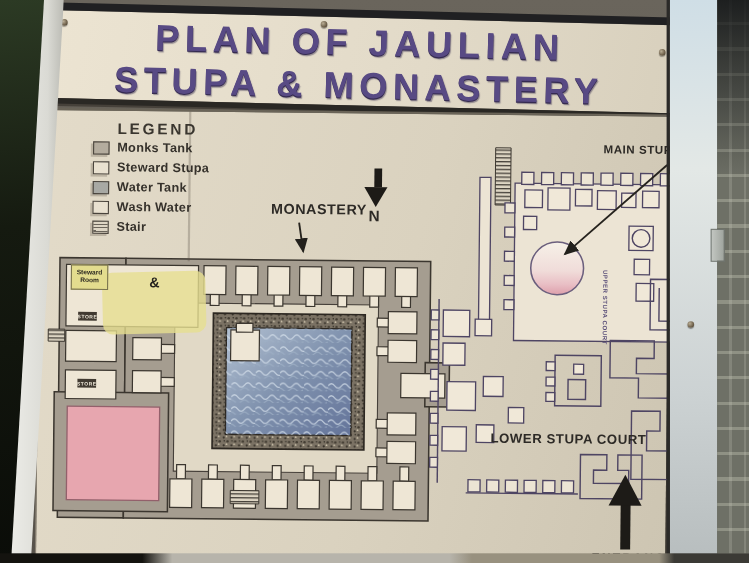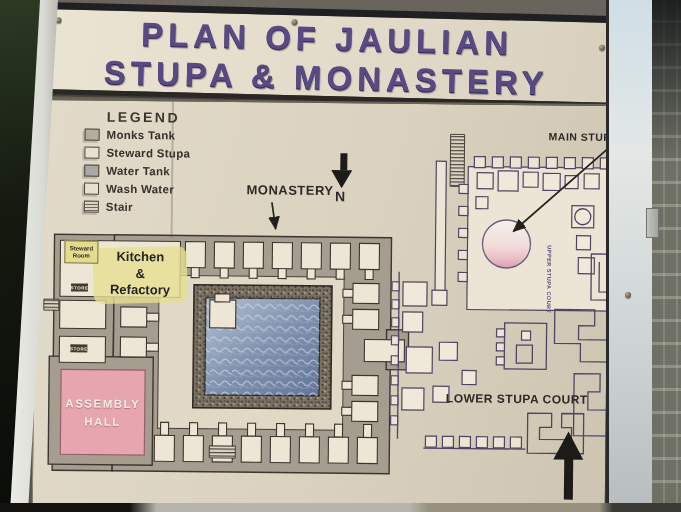--- a/index.html
+++ b/index.html
@@ -364,30 +364,24 @@
       </div>
     </div>
 
     <div class="lbl monastery-lbl">MONASTERY</div>
     <div class="lbl n-lbl">N</div>
     <div class="lbl mainstupa-lbl">MAIN STUPA</div>
     <div class="lbl lowercourt-lbl">LOWER STUPA COURT</div>
     <div class="lbl vertical-lbl">UPPER STUPA COURT</div>
     <div class="lbl entrance-lbl">ENTRANCE</div>
 
-    <div class="lbl assembly-lbl">
-      <div>ASSEMBLY</div>
-      <div>HALL</div>
-    </div>
 
     <div class="k-hl"></div>
     <div class="lbl kitchen-lbl">
-      <div>Kitchen</div>
       <div>&amp;</div>
-      <div>Refactory</div>
     </div>
 
     <div class="steward-box">
       <span>Steward Room</span>
     </div>
     <div class="store-badge store-1">STORE</div>
     <div class="store-badge store-2">STORE</div>
   </div>
 
   <div class="left-post"></div>

